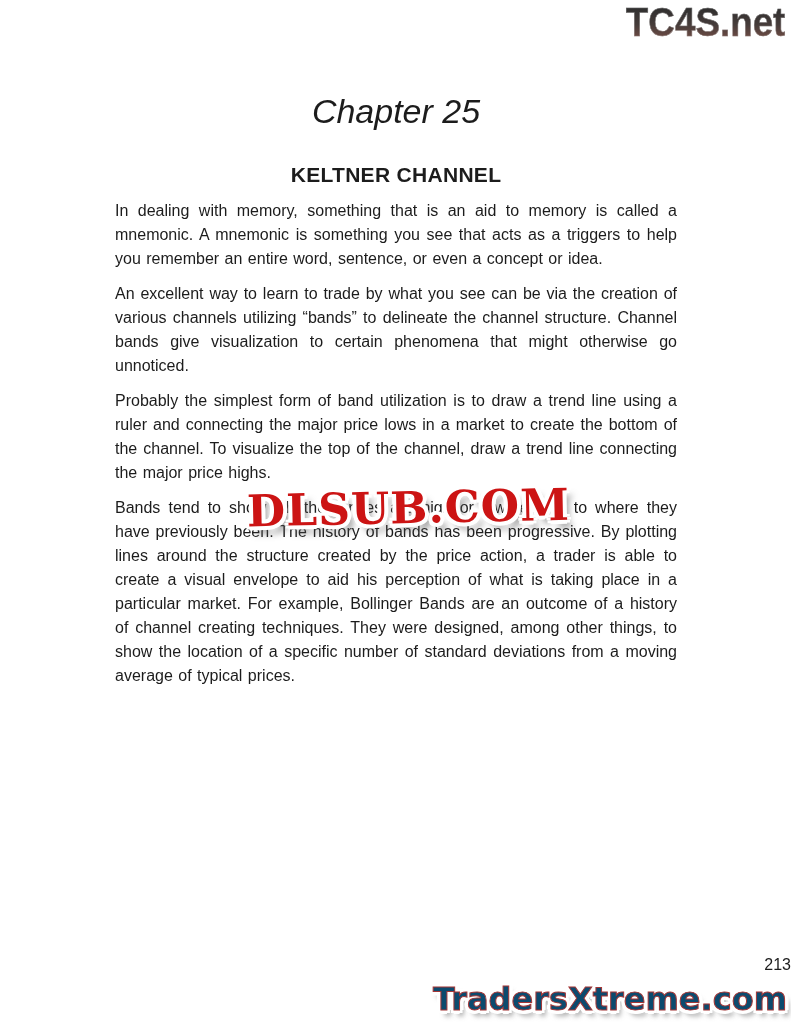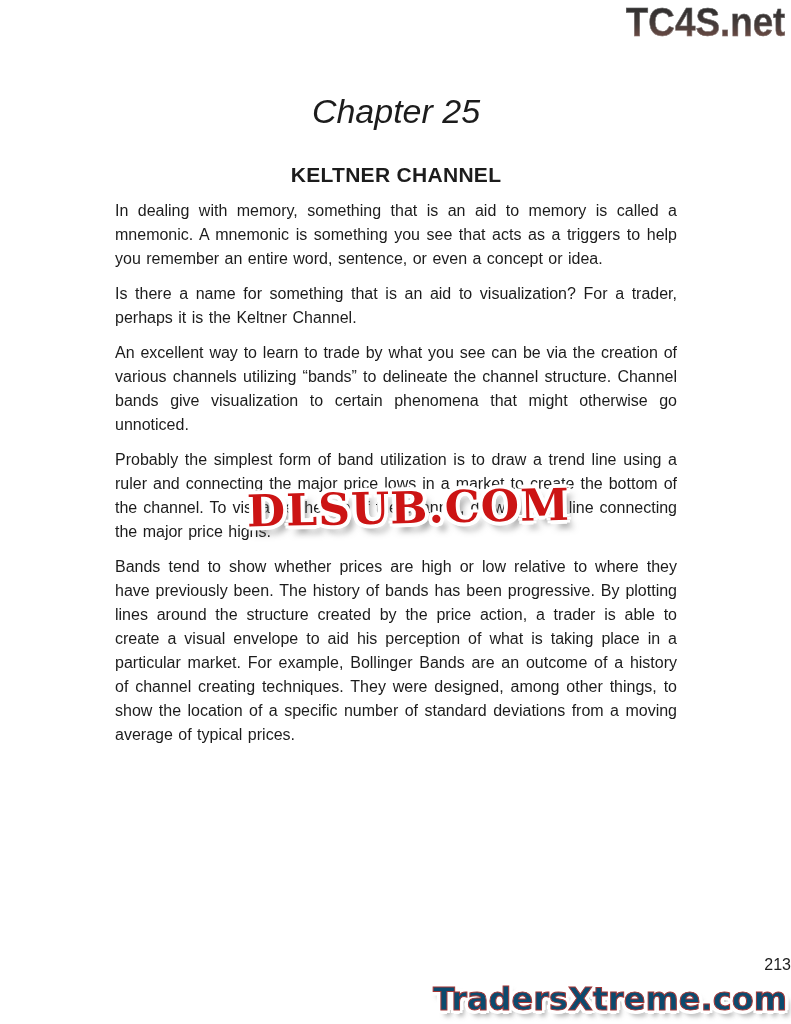--- a/index.html
+++ b/index.html
@@ -113,21 +113,20 @@
 <div class="page">
 
   <div class="tc4s">TC4S.net</div>
 
   <div class="content">
     <h1 class="chapter-heading">Chapter 25</h1>
     <h2 class="doc-title">KELTNER CHANNEL</h2>
 
     <div class="body-text">
       <p>In dealing with memory, something that is an aid to memory is called a mnemonic.  A mnemonic is something you see that acts as a triggers to help you remember an entire word, sentence, or even a concept or idea.</p>
-      <p>Is there a name for something that is an aid to visualization?  For a trader, perhaps it is the Keltner Channel.</p>
       <p>An excellent way to learn to trade by what you see can be via the creation of various channels utilizing “bands” to delineate the channel structure.  Channel bands give visualization to certain phenomena that might otherwise go unnoticed.</p>
       <p>Probably the simplest form of band utilization is to draw a trend  line using a ruler and connecting the major price lows in a market to create the bottom of the channel.  To visualize the top of the channel, draw a trend line connecting the major price highs.</p>
       <p>Bands tend to show whether prices are high or low relative to where they have previously been. The history of bands has been progressive.  By plotting lines around the structure created by the price action, a trader is able to create a visual envelope to aid his perception of what is taking place in a particular market. For example, Bollinger Bands are an outcome of a history of channel creating techniques. They were designed, among other things, to show the location of a specific number of standard deviations from a moving average of typical prices.</p>
     </div>
   </div>
 
   <div class="dlsub">DLSUB.COM</div>
 
   <div class="page-number">213</div>
 

